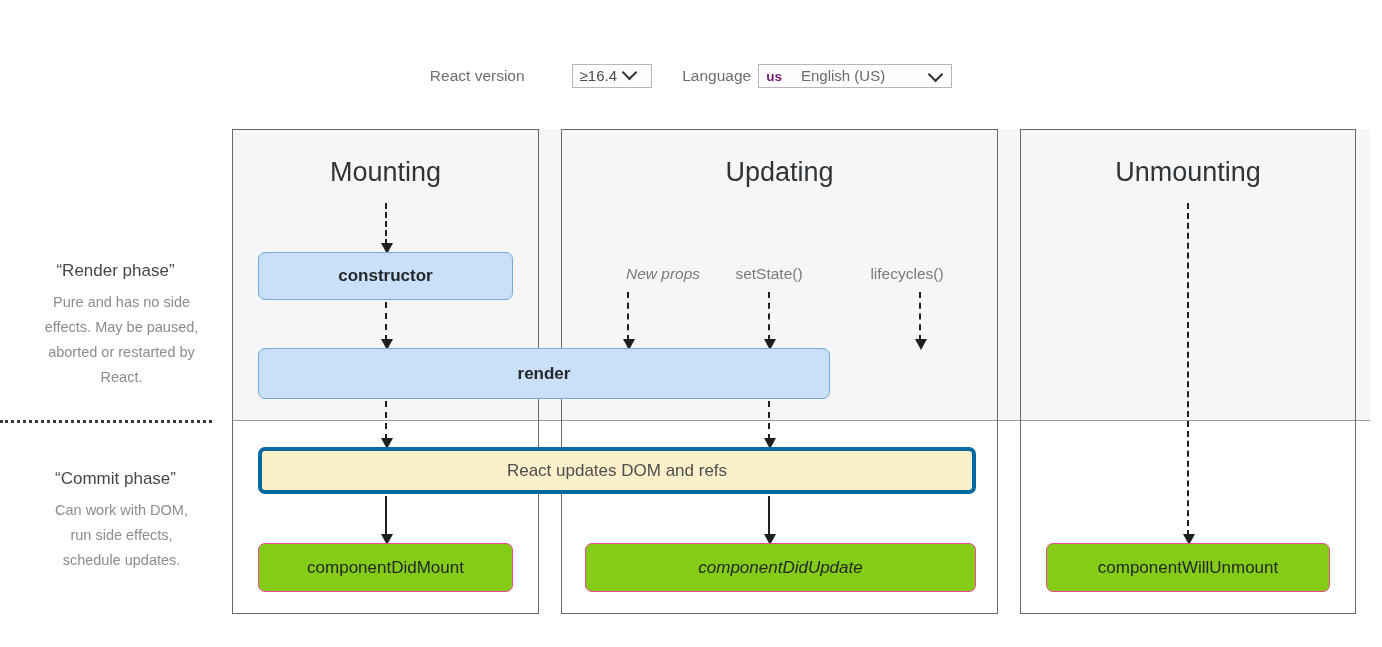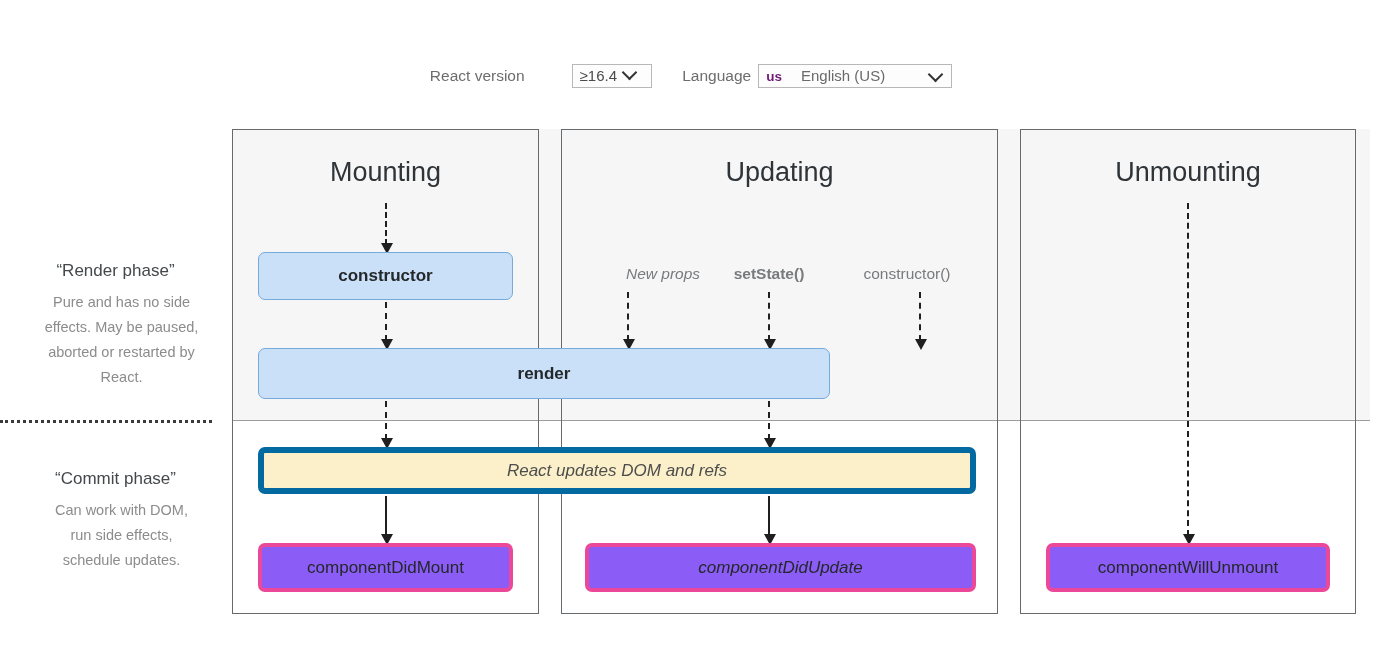--- a/index.html
+++ b/index.html
@@ -202,27 +202,26 @@
     text-align: right;
   }
   .lc-blue {
     background: #c9e0f8;
     border: 1px solid #76aada;
     color: #24282b;
     font-weight: 700;
   }
   .lc-yellow {
     background: #fbf0ca;
-    border: 6px solid #0369a1;
+    border: 4px solid #0369a1;
     color: #4e4e4e;
-    font-style: italic;
   }
   .lc-green {
-    background: #8b5cf6;
-    border: 4px solid #ec4899;
+    background: #84cc16;
+    border: 1px solid #ec4899;
     color: #24282b;
     font-weight: 400;
   }
 
   #box-constructor          { left: 258px; top: 252px; width: 255px; height: 48px; }
   #box-render               { left: 258px; top: 348px; width: 572px; height: 51px; }
   #box-react-updates        { left: 258px; top: 447px; width: 718px; height: 47px; }
   #box-did-mount            { left: 258px; top: 543px; width: 255px; height: 49px; }
   #box-did-update           { left: 585px; top: 543px; width: 391px; height: 49px; font-style: italic; }
   #box-will-unmount         { left: 1046px; top: 543px; width: 284px; height: 49px; }
@@ -232,21 +231,21 @@
     position: absolute;
     top: 265px;
     font-size: 15.5px;
     color: #777b7e;
     text-align: center;
     white-space: nowrap;
     transform: translateX(-50%);
   }
   .trigger-italic { font-style: italic; }
   #trigger-new-props    { left: 663px; }
-  #trigger-set-state    { left: 769px; font-weight: bold; }
+  #trigger-set-state    { left: 769px; }
   #trigger-force-update { left: 907px; }
 
   
   .arrow {
     position: absolute;
     width: 0;
     transform: translateX(-50%);
   }
   .arrow .shaft {
     position: absolute;
@@ -318,21 +317,21 @@
 <div class="panel" id="panel-updating">
   <div class="panel-title">Updating</div>
 </div>
 
 <div class="panel" id="panel-unmounting">
   <div class="panel-title">Unmounting</div>
 </div>
 
 <div class="trigger-label trigger-italic" id="trigger-new-props">New props</div>
 <div class="trigger-label" id="trigger-set-state">setState()</div>
-<div class="trigger-label" id="trigger-force-update">constructor()</div>
+<div class="trigger-label" id="trigger-force-update">lifecycles()</div>
 
 <div class="arrow dashed" id="arrow-mount-1">
   <div class="shaft"></div>
   <div class="head"></div>
 </div>
 <div class="arrow dashed" id="arrow-mount-2">
   <div class="shaft"></div>
   <div class="head"></div>
 </div>
 <div class="arrow dashed" id="arrow-mount-3">

